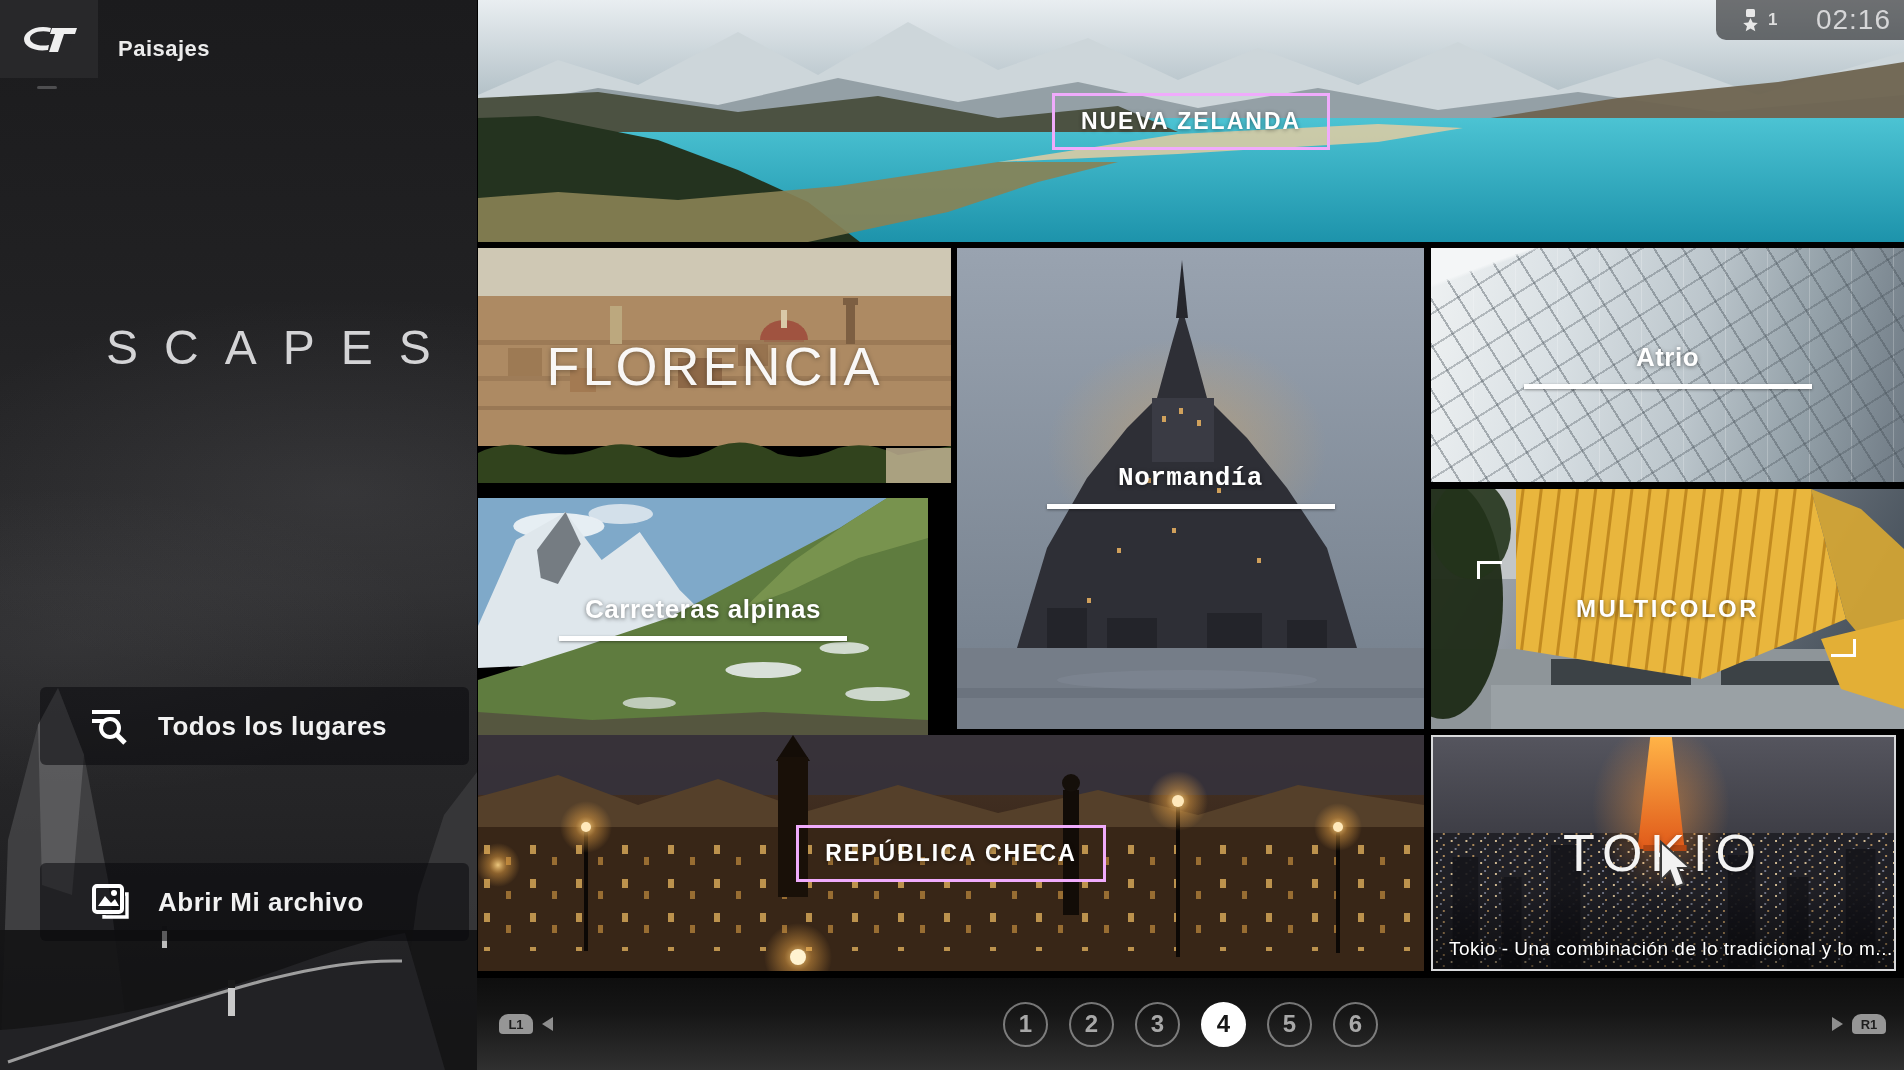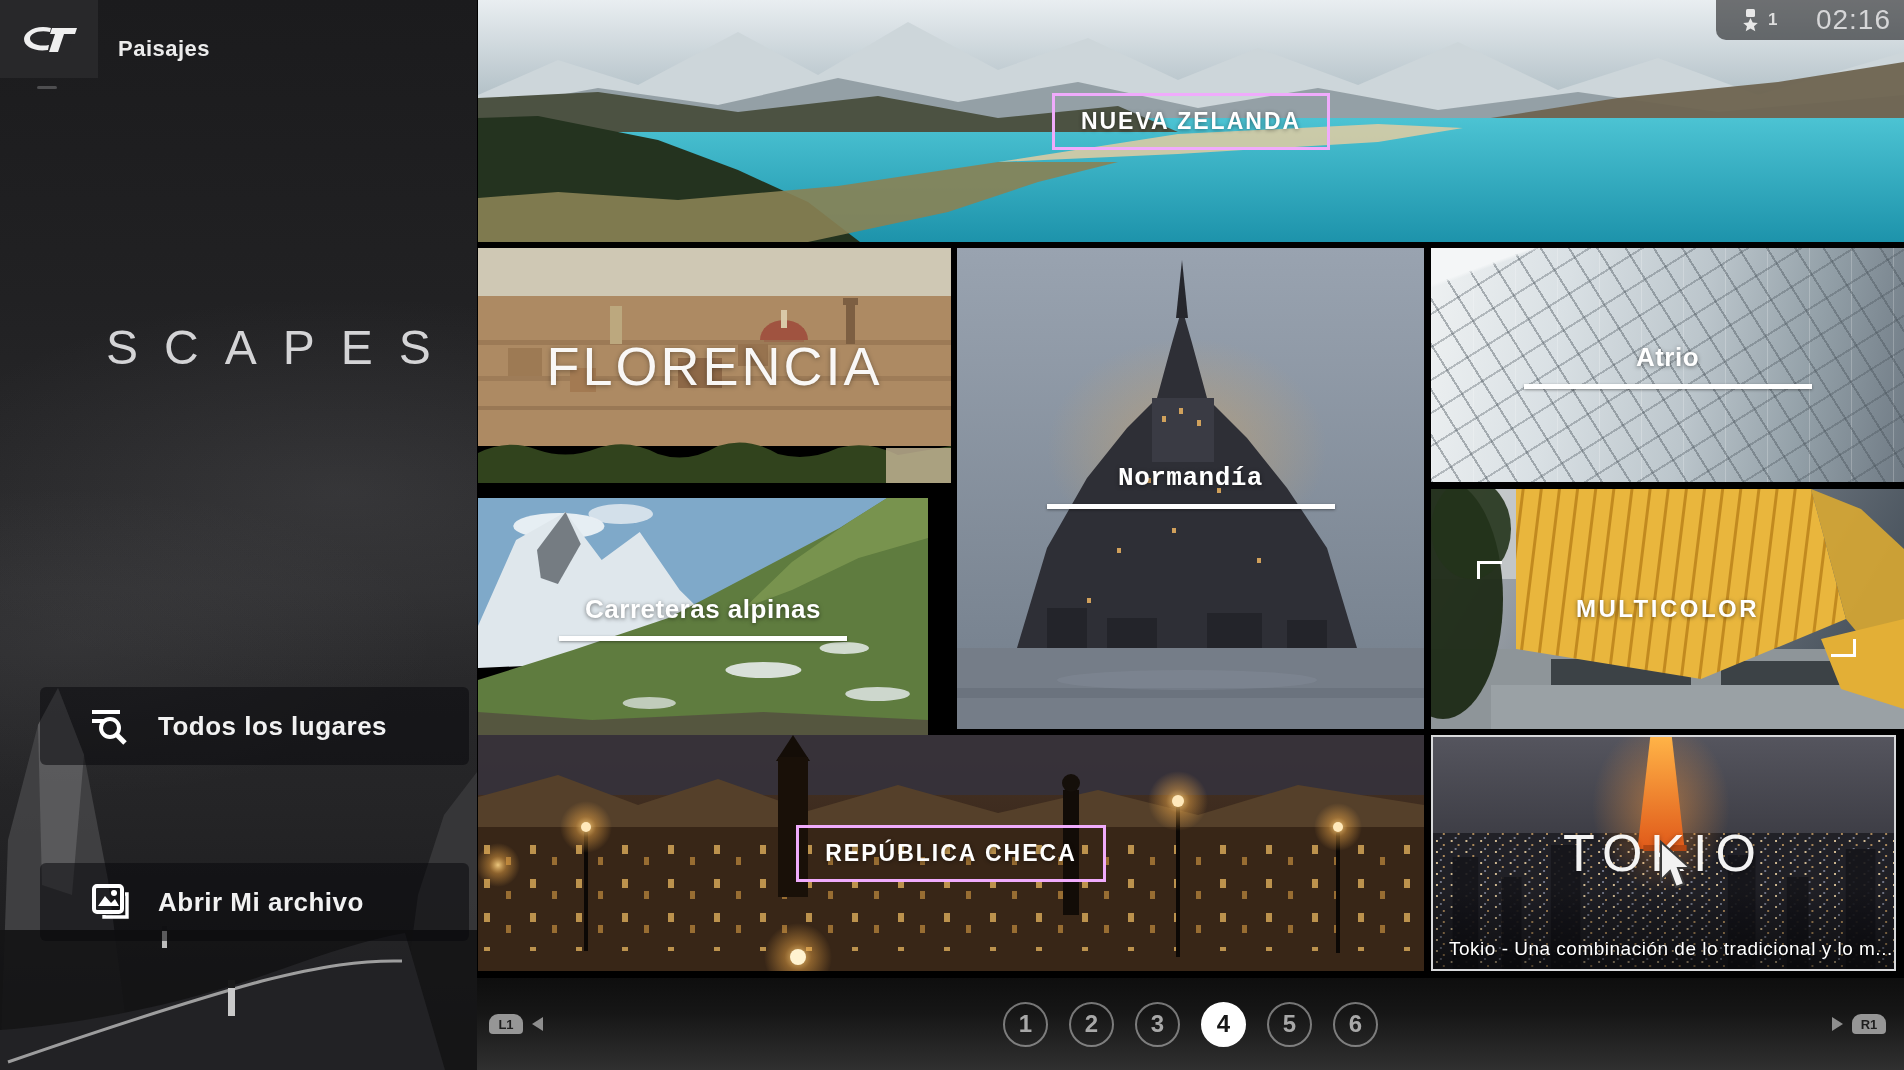--- a/index.html
+++ b/index.html
@@ -59,21 +59,21 @@
     text-shadow:0 1px 3px rgba(0,0,0,.8);letter-spacing:.5px;white-space:nowrap;}
   
   .bottom-bar{position:absolute;left:477px;top:978px;width:1427px;height:92px;
     background:linear-gradient(180deg,#0e0e0e 0%,#161616 38%,#303030 100%);
     display:flex;align-items:center;justify-content:center;gap:21px;}
   .page-circle{width:45px;height:45px;border-radius:50%;border:2px solid rgba(255,255,255,.42);
     box-sizing:border-box;display:flex;align-items:center;justify-content:center;
     font-size:24px;font-weight:bold;color:#a8a8a8;cursor:pointer;}
   .page-circle.active{background:#fff;border-color:#fff;color:#161616;}
   .pager{position:absolute;top:0;height:92px;display:flex;align-items:center;gap:9px;cursor:pointer;}
-  .pager.left{left:12px;} .pager.right{right:18px;}
+  .pager.left{left:22px;} .pager.right{right:18px;}
   .shoulder-badge{width:34px;height:20px;background:#969696;color:#1e1e1e;font-size:13px;font-weight:bold;
     border-radius:9px 9px 4px 4px;display:flex;align-items:center;justify-content:center;}
   .tri-left{width:0;height:0;border-top:7px solid transparent;border-bottom:7px solid transparent;border-right:11px solid #8e8e8e;}
   .tri-right{width:0;height:0;border-top:7px solid transparent;border-bottom:7px solid transparent;border-left:11px solid #8e8e8e;}
   
   .cursor{position:absolute;left:1658px;top:840px;z-index:9;}
 </style>
 </head>
 <body>
 

